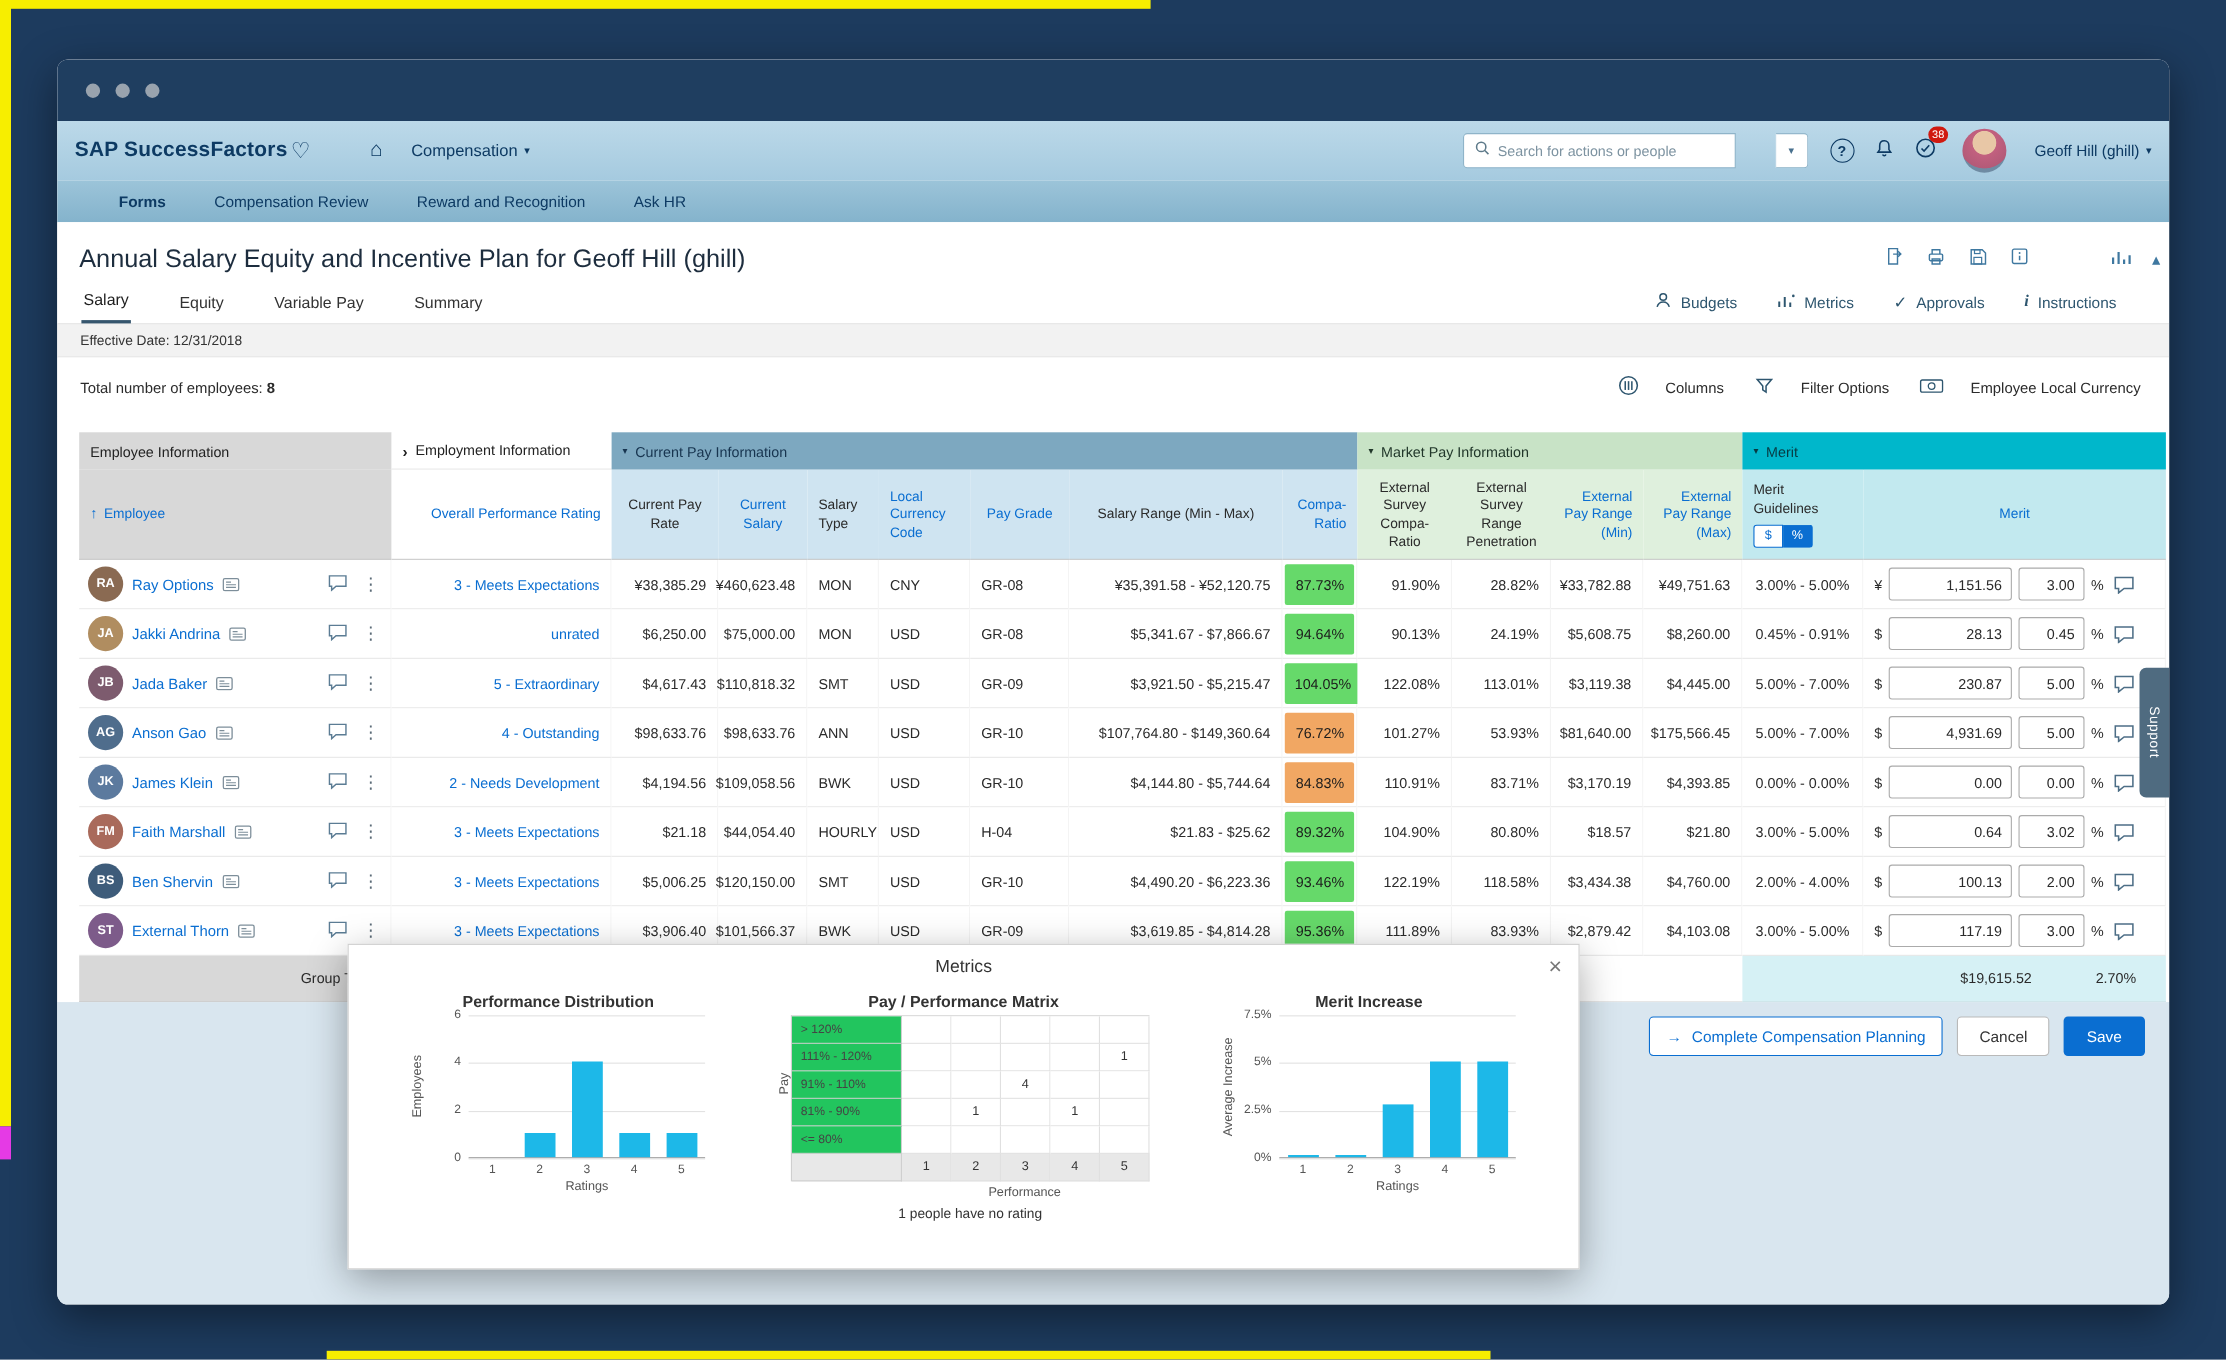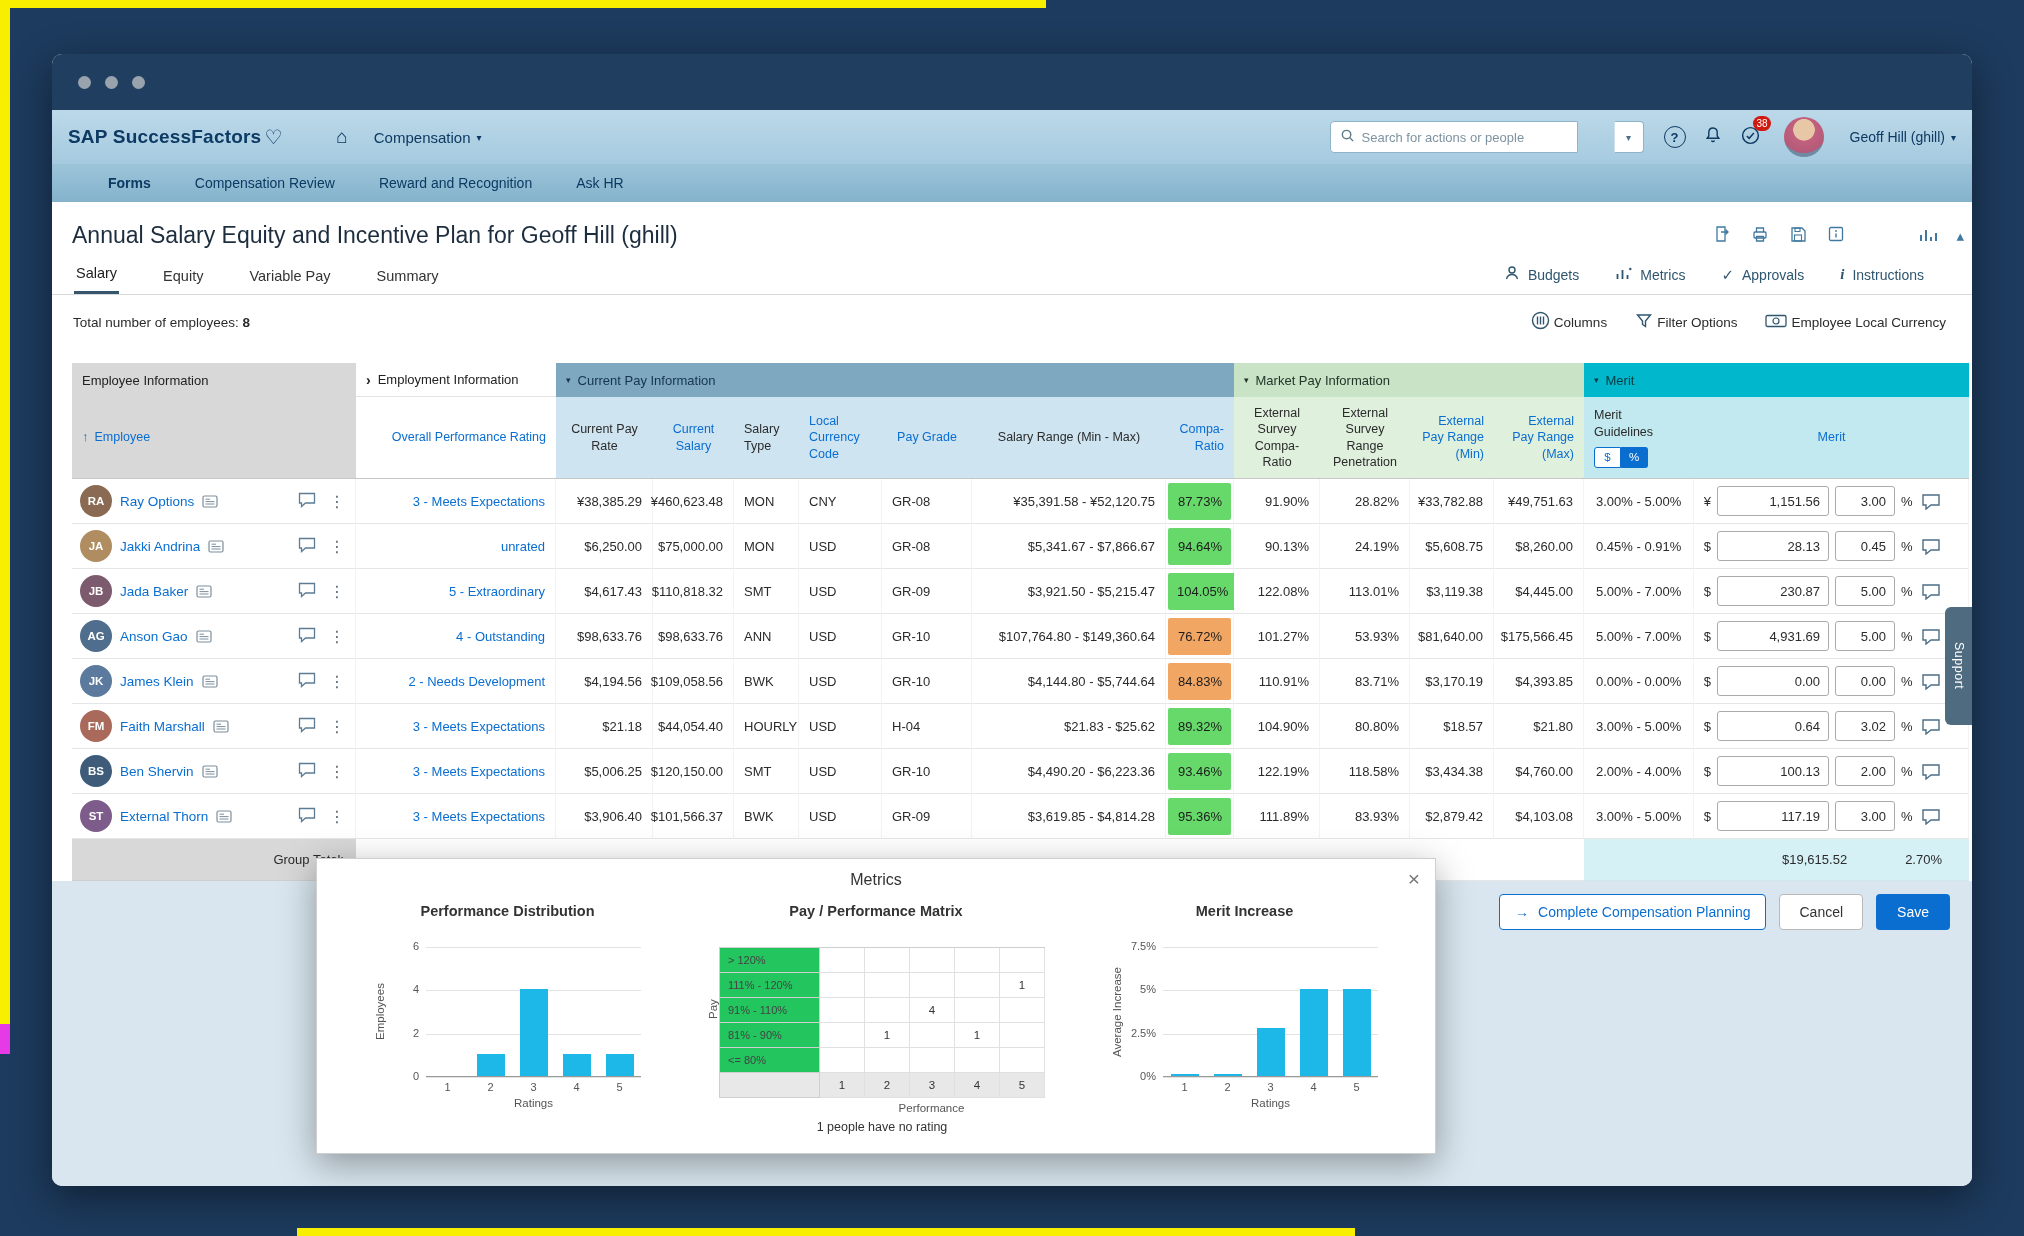--- a/index.html
+++ b/index.html
@@ -65,21 +65,21 @@
   .tab-action { display:flex; align-items:center; gap:8px; font-size:14px; color:#2e566f; }
   .glyph-check { color:#2e566f; font-size:15px; font-weight:700; }
   .glyph-info { color:#2e566f; font-size:15px; font-weight:700; font-family:"Liberation Serif","DejaVu Serif",serif; font-style:italic; }
 
   .effective { background:#f2f2f2; height:30px; display:flex; align-items:center; padding-left:21px;
                font-size:12.5px; color:#333; border-bottom:1px solid #e3e3e3; }
 
   .table-toolbar { display:flex; align-items:center; height:54px; padding:0 26px 0 21px; font-size:13.5px; color:#2b2b2b; background:#fff; }
   .emp-count b { font-weight:700; }
   .toolbar-right { margin-left:auto; display:flex; gap:28px; align-items:center; }
-  .toolbar-item { display:flex; gap:4px; align-items:center; font-size:13.5px; color:#2b2b2b; }
+  .toolbar-item { display:flex; gap:24px; align-items:center; font-size:13.5px; color:#2b2b2b; }
 
   
   .table-zone { background:#fff; padding:14px 0 0 20px; }
   .comp-table { display:grid; width:1897px;
     grid-template-columns:284px 200px 97px 81px 65px 83px 90px 194px 68px 86px 90px 84px 90px 110px 275px;
     font-size:13px; color:#2b2b2b; }
   .gh { height:34px; display:flex; align-items:center; gap:7px; padding:0 10px; font-size:13px; }
   .gh-emp { background:#d8d8d8; color:#222; }
   .gh-employment { background:#fff; color:#222; border-bottom:1px solid #e3e3e3; }
   .gh-cur { background:#7da8c0; color:#17344f; }
@@ -149,21 +149,21 @@
                  border-radius:6px 0 0 6px; display:flex; align-items:center; justify-content:center; z-index:20; }
   .support-tab span { writing-mode:vertical-rl; color:#fff; font-size:12.5px; letter-spacing:.5px; }
 
   
   .modal { position:absolute; left:264px; top:804px; width:1120px; height:296px; background:#fff;
            border:1px solid #cfcfcf; box-shadow:0 10px 34px rgba(0,0,0,.35); z-index:30; }
   .modal-head { height:42px; display:flex; align-items:center; justify-content:center; position:relative; }
   .modal-title { font-size:16px; color:#333; }
   .modal-close { position:absolute; right:15px; top:8px; font-size:21px; color:#777; cursor:pointer; }
   .charts { display:flex; justify-content:space-around; align-items:flex-start; padding:2px 24px 0; }
-  .ctitle { text-align:center; font-size:14.5px; font-weight:700; color:#333; margin-bottom:28px; }
+  .ctitle { text-align:center; font-size:14.5px; font-weight:700; color:#333; margin-bottom:4px; }
   .cbody { display:flex; }
   .ylab { writing-mode:vertical-rl; transform:rotate(180deg); font-size:11.5px; color:#555;
           display:flex; align-items:center; justify-content:center; }
   .cplotcol { margin-left:40px; }
   .cplot { position:relative; border-bottom:1px solid #9a9a9a; }
   .grid { position:absolute; left:0; width:100%; height:1px; background:#e2e2e2; }
   .ytick { position:absolute; right:100%; margin-right:7px; font-size:11px; color:#555; width:34px; text-align:right; }
   .bar { position:absolute; bottom:0; width:28px; }
   .xticks { display:flex; font-size:11px; color:#555; margin-top:4px; }
   .xticks span { text-align:center; }
@@ -302,20 +302,23 @@
         <span class="glyph-check">✓</span>
         <span>Approvals</span>
       </span>
       <span class="tab-action">
         <span class="glyph-info">i</span>
         <span>Instructions</span>
       </span>
     </span>
   </div>
 
+  <div class="effective">
+    <span>Effective Date: 12/31/2018</span>
+  </div>
 
   <div class="table-toolbar">
     <span class="emp-count">
       <span>Total number of employees:</span>&nbsp;<b>8</b>
     </span>
     <span class="toolbar-right">
       <span class="toolbar-item">
         <span><svg width="19" height="19" viewBox="0 0 19 19">
               <circle cx="9.5" cy="9.5" r="8" fill="none" stroke="#2e566f" stroke-width="1.4"></circle>
               <line x1="6.5" y1="5.5" x2="6.5" y2="13.5" stroke="#2e566f" stroke-width="1.4"></line>

